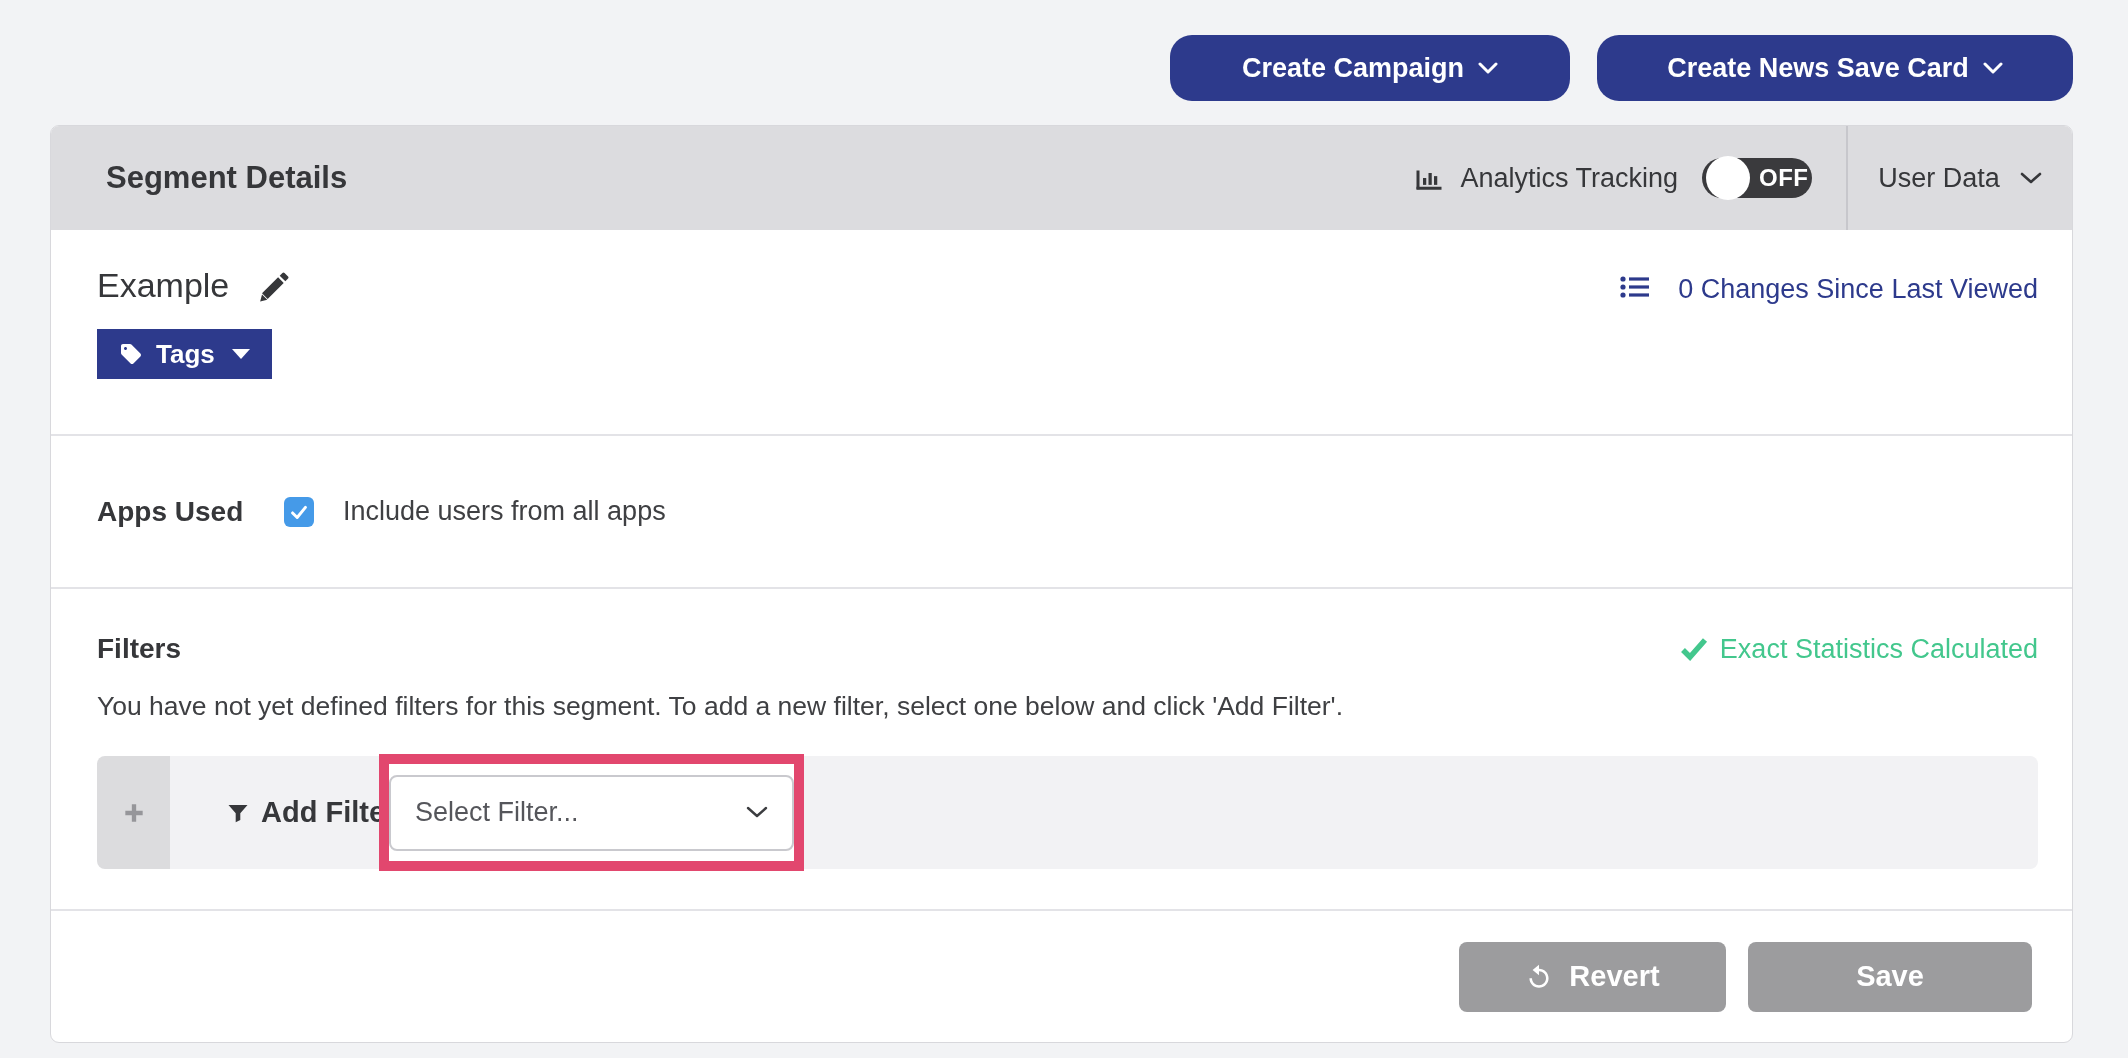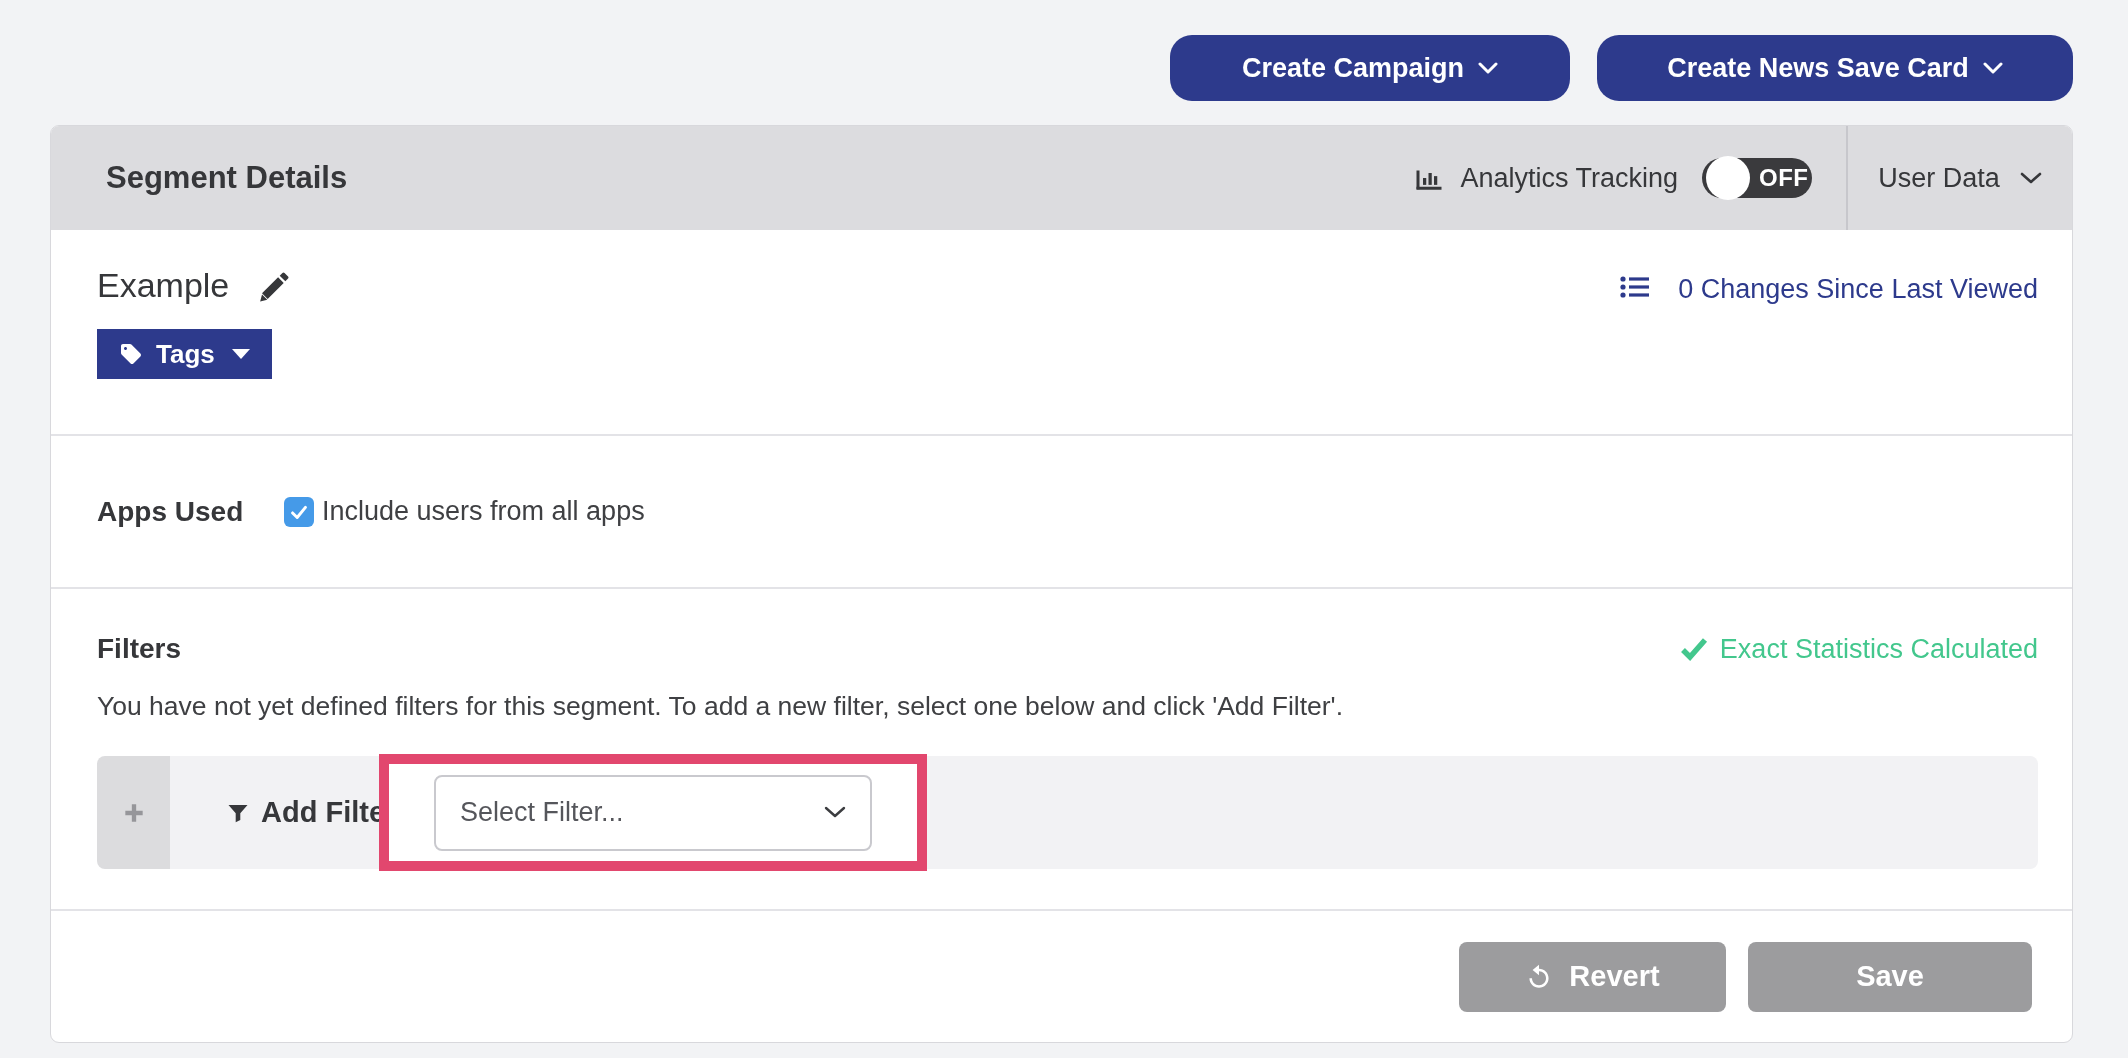--- a/index.html
+++ b/index.html
@@ -78,21 +78,21 @@
     font-size:26px;font-weight:bold;display:inline-flex;align-items:center;gap:13px;cursor:pointer;
   }
   .caret-down{width:0;height:0;border-left:9px solid transparent;border-right:9px solid transparent;border-top:10px solid #fff;margin-left:4px;}
   .changes-link{
     margin-top:8px;display:flex;align-items:flex-start;gap:28px;
     color:var(--primary);font-size:27px;cursor:pointer;text-decoration:none;
   }
 
   .section-2{height:153px;display:flex;align-items:center;padding-left:46px;}
   .apps-used-label{width:187px;font-size:28px;font-weight:bold;color:var(--text-dark);}
-  .checkbox-row{display:flex;align-items:center;gap:8px;font-size:27px;color:var(--text-body);}
+  .checkbox-row{display:flex;align-items:center;gap:29px;font-size:27px;color:var(--text-body);}
   .checkbox{
     width:30px;height:30px;border-radius:6px;background:var(--checkbox);
     display:flex;align-items:center;justify-content:center;cursor:pointer;flex:0 0 auto;
   }
 
   .section-3{height:322px;padding:0 34px 0 46px;}
   .filters-heading-row{margin-top:44px;display:flex;justify-content:space-between;align-items:center;}
   .filters-heading{font-size:28px;font-weight:bold;color:var(--text-dark);}
   .stats-status{display:flex;align-items:center;gap:12px;color:var(--success);font-size:27px;}
   .filters-message{margin-top:26px;font-size:26.5px;color:var(--text-body);}
@@ -100,21 +100,21 @@
   .plus-cell{
     width:73px;background:var(--row-cell-bg);border-radius:8px 0 0 8px;
     display:flex;align-items:center;justify-content:center;cursor:pointer;flex:0 0 auto;
   }
   .filter-row-body{
     flex:1;background:var(--row-bg);border-radius:0 8px 8px 0;
     display:flex;align-items:center;
   }
   .add-filter-label{margin-left:56px;display:flex;align-items:center;gap:11px;font-size:29px;font-weight:bold;color:var(--text-dark);}
   .annotation-box{
-    position:absolute;left:282px;top:-2px;width:548px;height:117px;
+    position:absolute;left:282px;top:-2px;width:425px;height:117px;
     border:10px solid var(--annotation);background:#fff;
     display:flex;align-items:center;justify-content:center;
   }
   .select-filter{
     width:438px;height:76px;background:#fff;border:2px solid #c9c9ce;border-radius:8px;
     display:flex;align-items:center;justify-content:space-between;padding:0 24px;
     font-size:27px;color:#55565b;cursor:pointer;
   }
 
   .section-4{flex:1;display:flex;align-items:center;justify-content:flex-end;gap:22px;padding-right:40px;}

